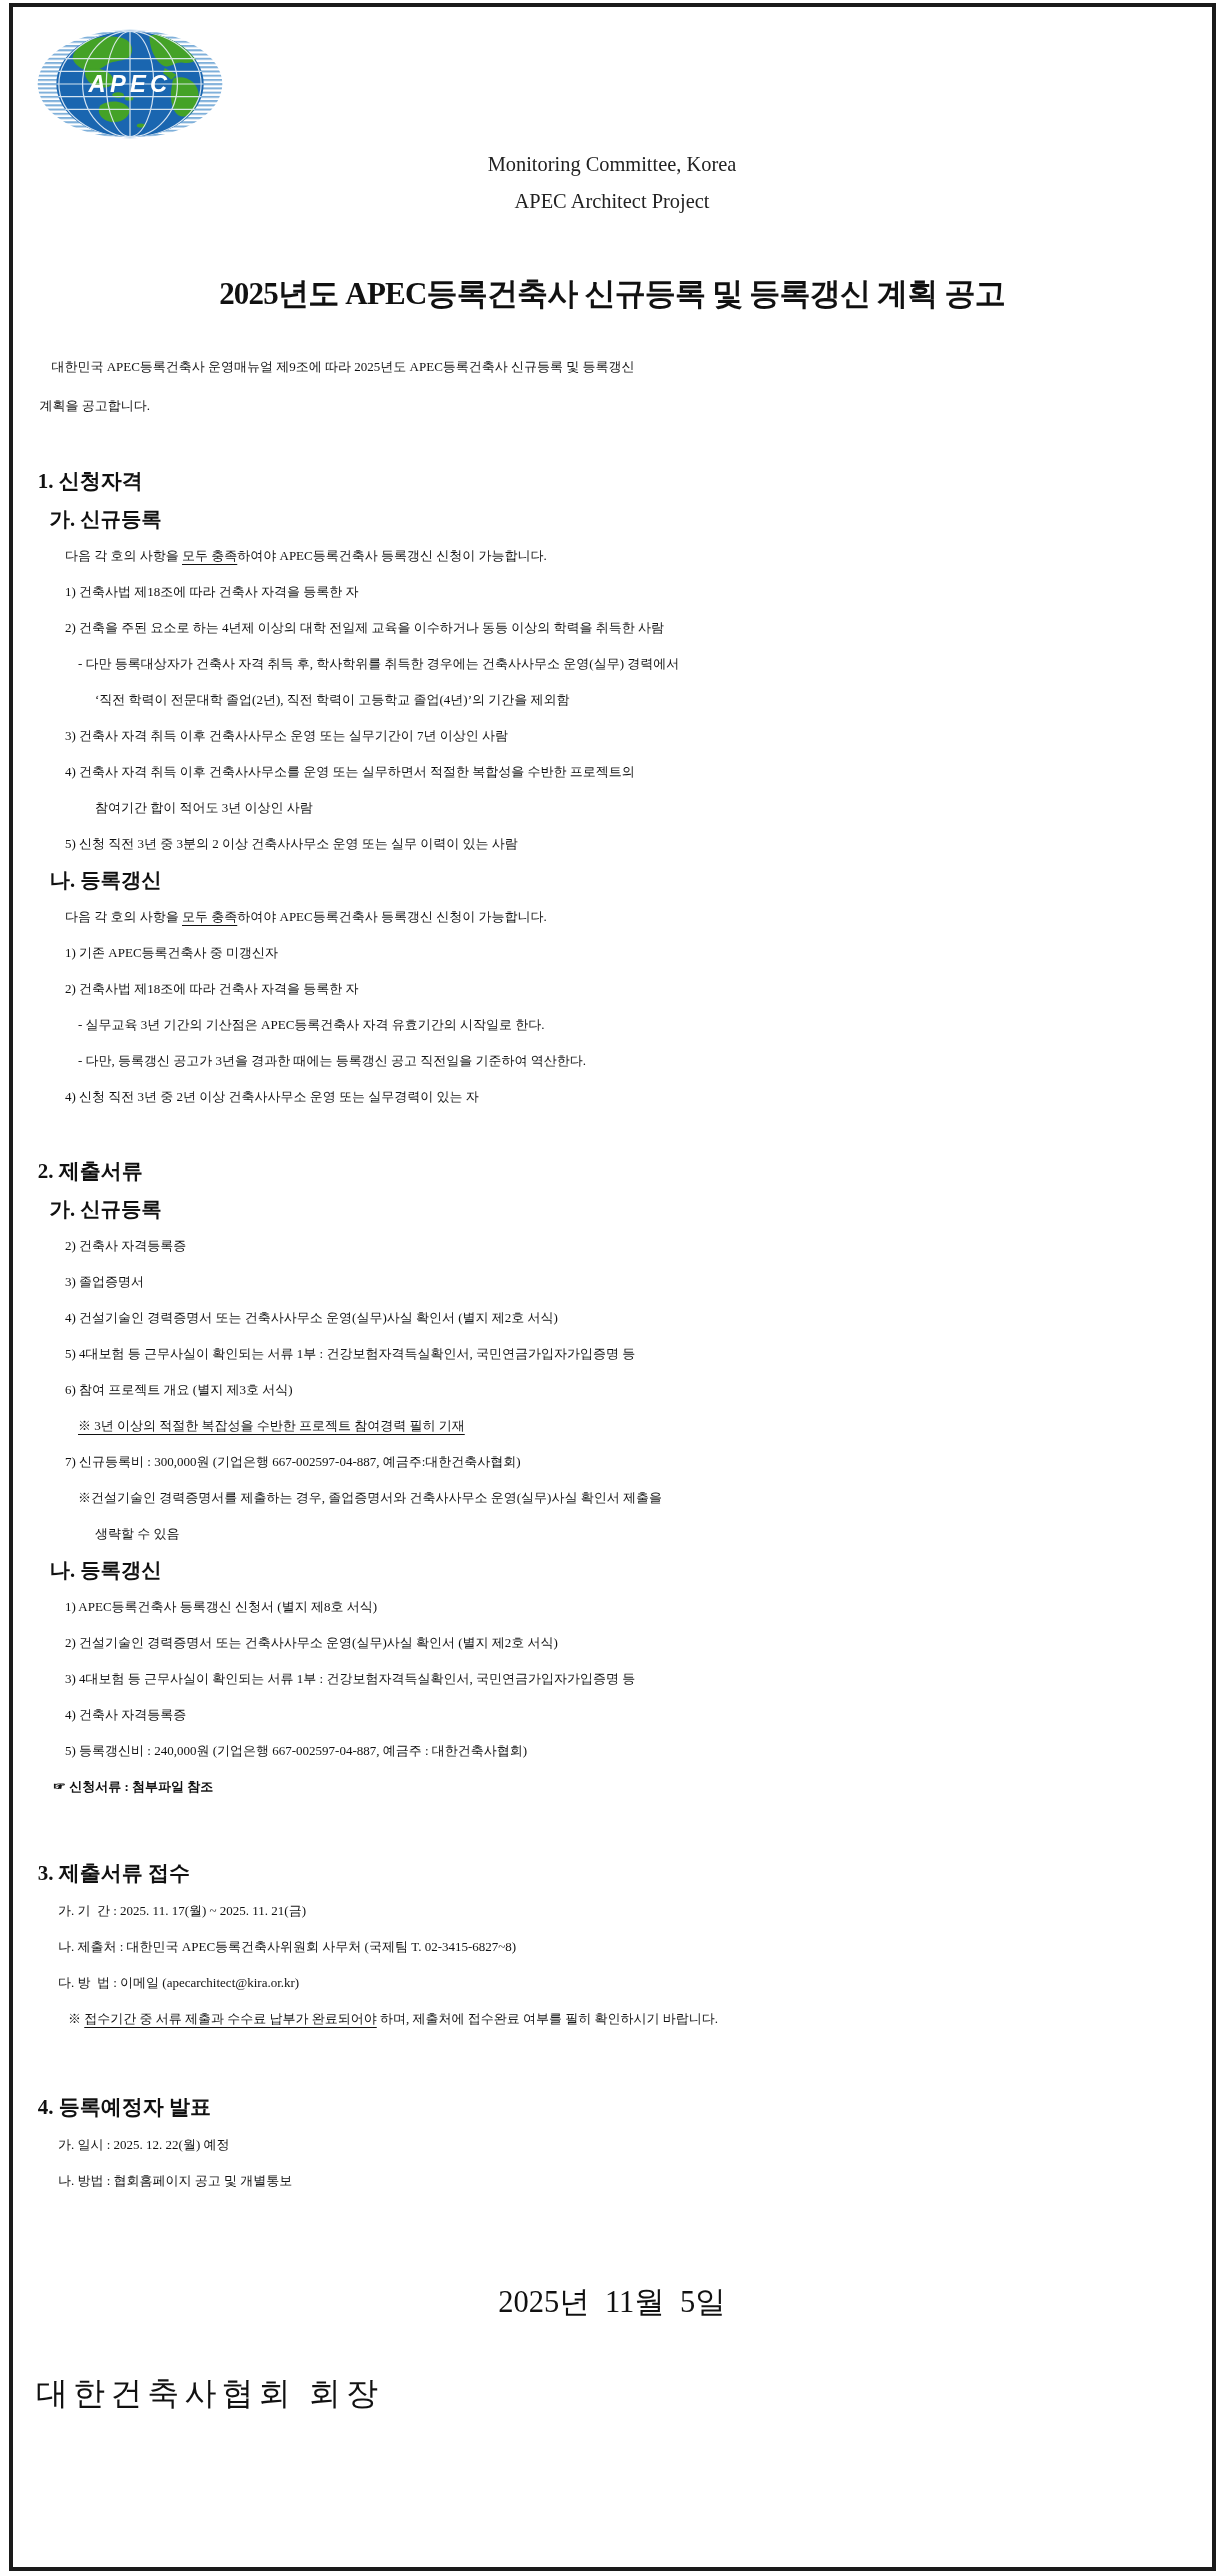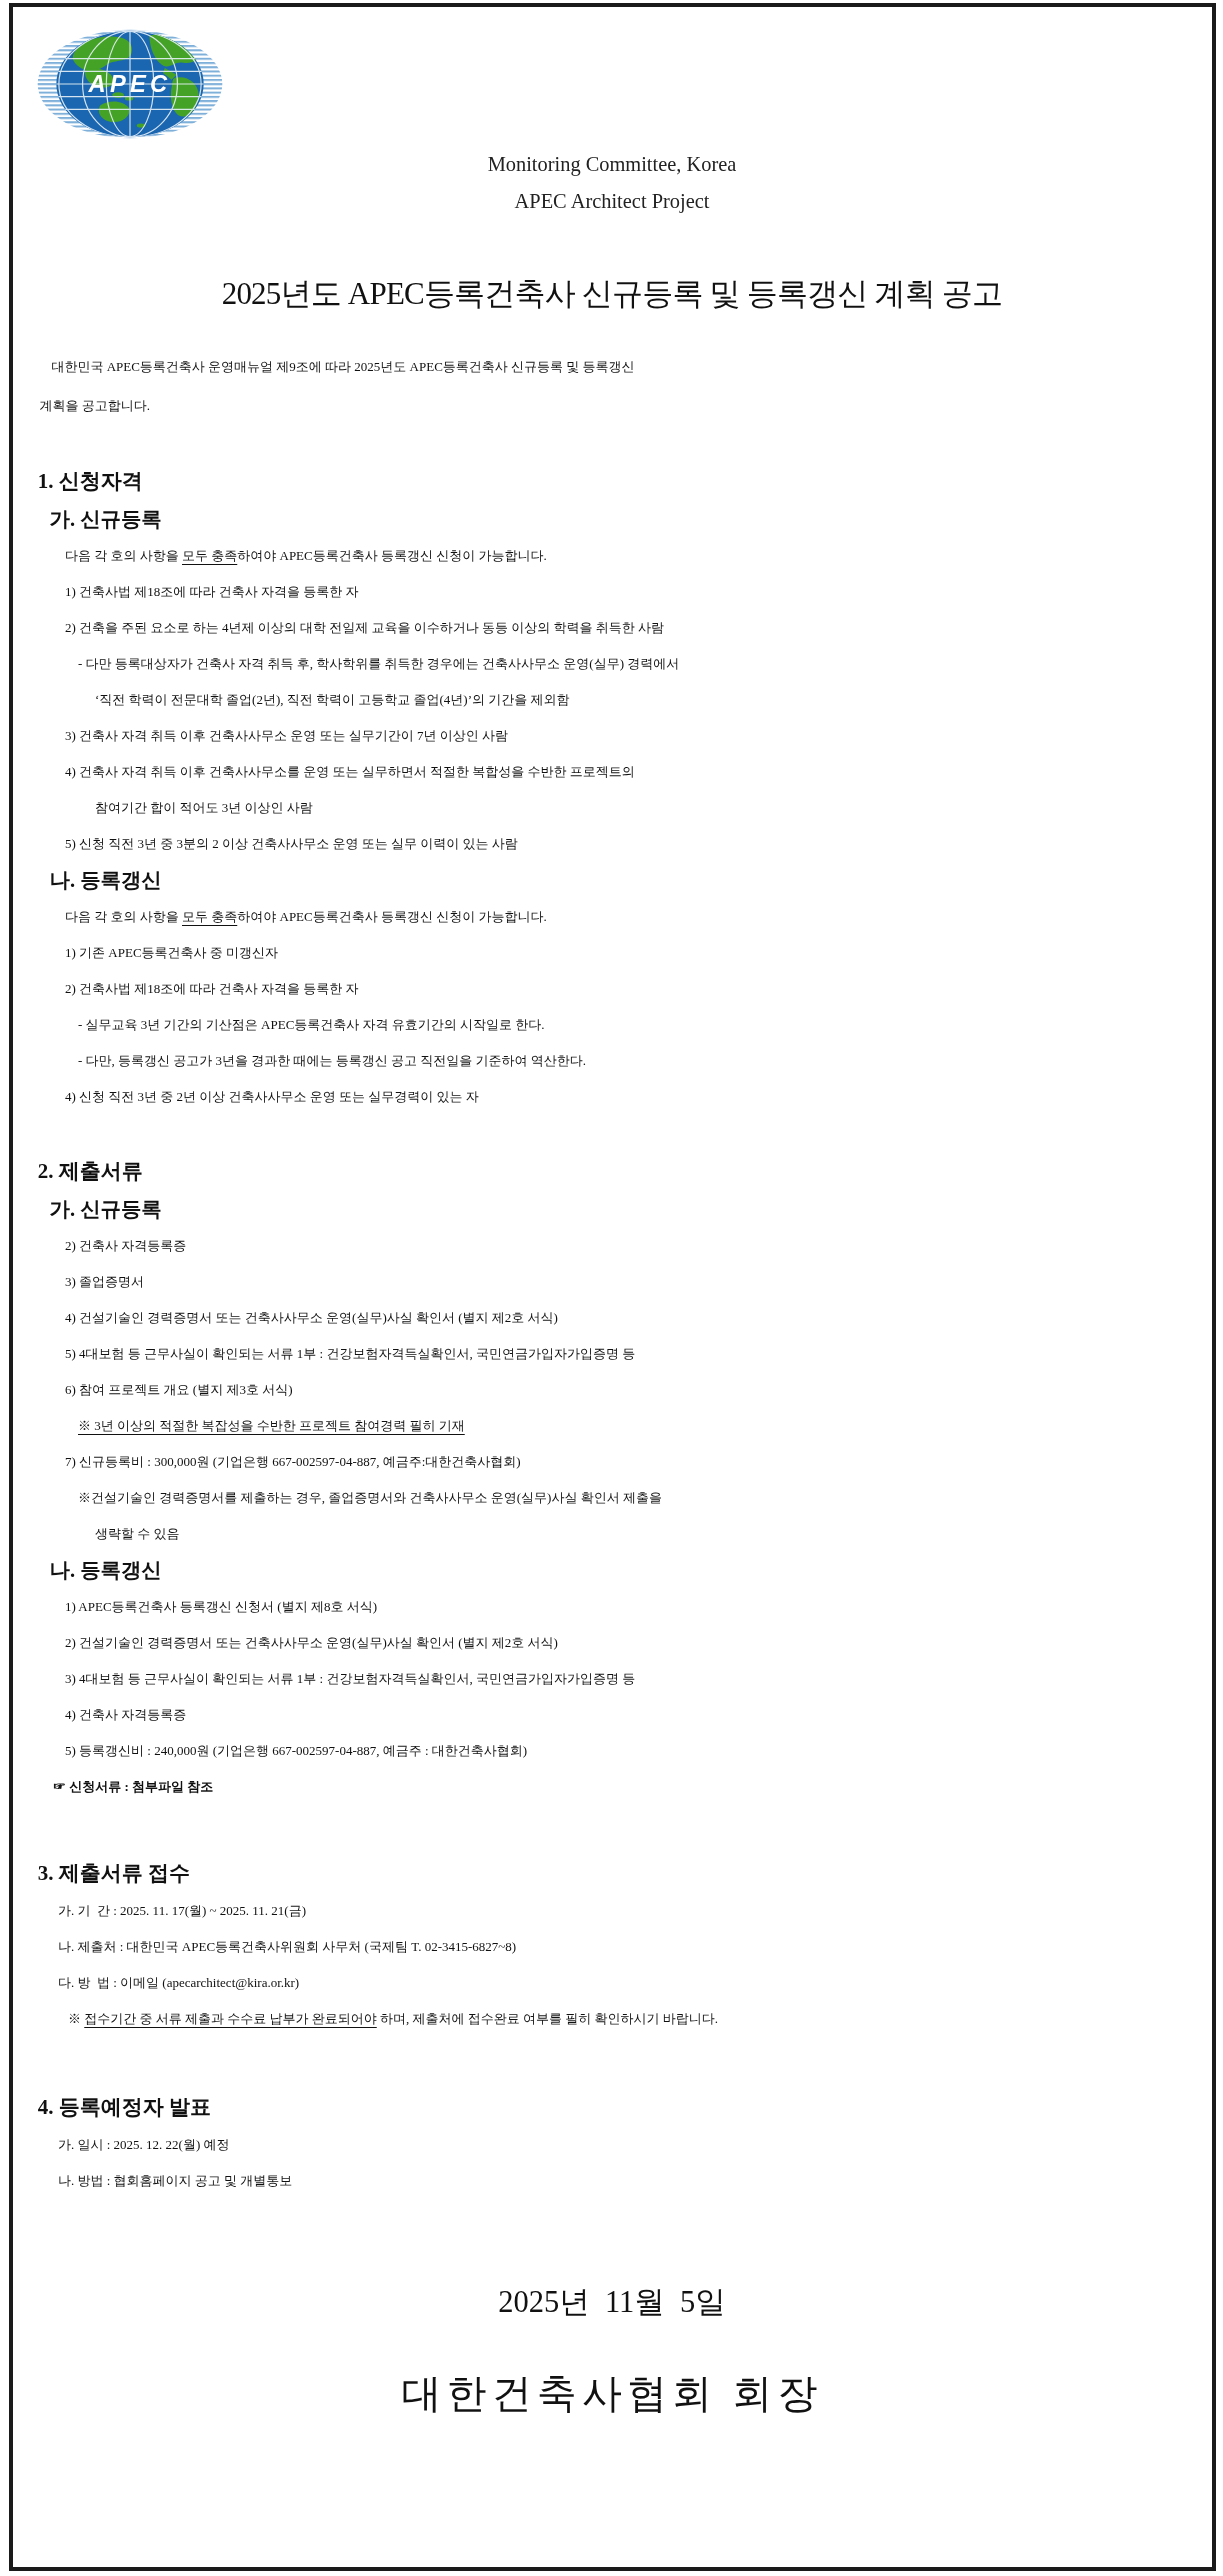--- a/index.html
+++ b/index.html
@@ -20,40 +20,40 @@
     position:relative;
     padding:0 36px;
   }
   .logo-wrap{margin-top:27px;text-align:left;font-style:italic;}
   .org{ text-align:center; font-size:20.4px; line-height:25.4px; color:#222;}
   .org1{margin-top:12px;}
   .org2{margin-top:6.8px;}
   .title{
     margin-top:59px;
     text-align:center;
-    font-size:31px;font-weight:normal;line-height:39px;
+    font-size:31px;font-weight:bold;line-height:39px;
     letter-spacing:-0.8px;
   }
   .l{font-size:13px;line-height:36px;white-space:pre-wrap;}
   .intro{margin-top:34px;padding-left:3.4px;line-height:39px;}
   .first-indent{text-indent:12px;display:block;}
   .h1{font-size:21px;font-weight:bold;line-height:39px;padding-left:1.7px;white-space:pre-wrap;}
   .h2{font-size:20.4px;font-weight:bold;line-height:37px;padding-left:13.6px;white-space:pre-wrap;}
   .t1{padding-left:29px;}
   .t2{padding-left:42px;}
   .t3{padding-left:59px;}
   .ref{padding-left:17px;font-weight:bold;}
   .s3item{padding-left:22px;}
   .note3{padding-left:32px;}
   .mt-sec{margin-top:37px;}
   .mt-sec3{margin-top:49px;}
   .mt-sec4{margin-top:51px;}
   .u{text-decoration:underline;text-underline-offset:4.2px;}
   .date{margin-top:85px;text-align:center;font-size:30.5px;line-height:37px;white-space:pre-wrap;}
-  .signer{margin-top:53px;text-align:center;font-size:40px;line-height:39px;letter-spacing:5.1px;white-space:pre-wrap;}
+  .signer{margin-top:53px;text-align:left;font-size:32px;line-height:39px;letter-spacing:5.1px;white-space:pre-wrap;}
 </style>
 </head>
 <body>
 
 <div class="frame"></div>
 
 <div class="content">
 
   <div class="logo-wrap">
     <svg width="188" height="114" viewBox="0 0 222 134" aria-hidden="true">

